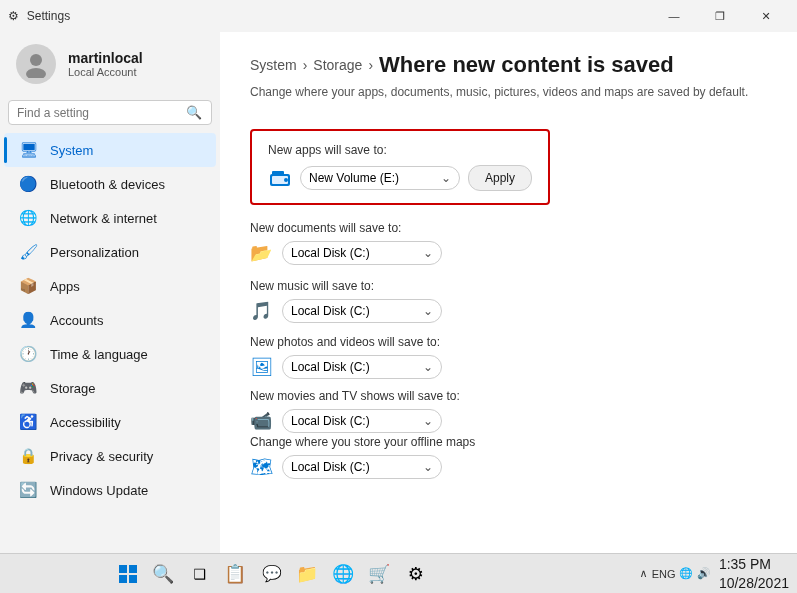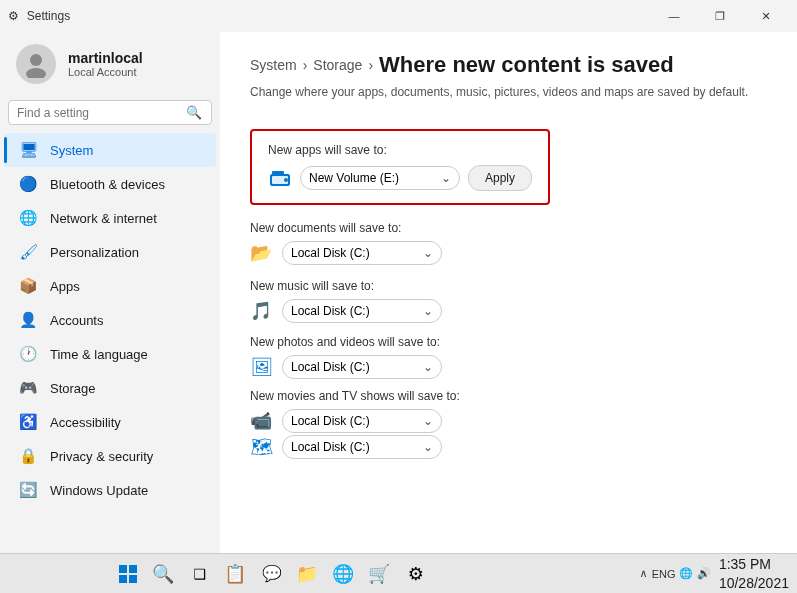--- a/index.html
+++ b/index.html
@@ -424,20 +424,21 @@
         </div><div style="margin-bottom: 2px;">
           <div class="section-save-label">New movies and TV shows will save to:</div>
           <div class="dropdown-row">
             <span class="drive-icon">📹</span>
             <div class="dropdown-select">
               <span>Local Disk (C:)</span>
               <span class="chevron">⌄</span>
             </div>
           </div>
         </div><div style="margin-bottom: 14px;">
+          <div class="section-save-label">Change where you store your offline maps</div>
           <div class="dropdown-row">
             <span class="drive-icon">🗺</span>
             <div class="dropdown-select">
               <span>Local Disk (C:)</span>
               <span class="chevron">⌄</span>
             </div>
           </div>
         </div></div>
 
   </div>

